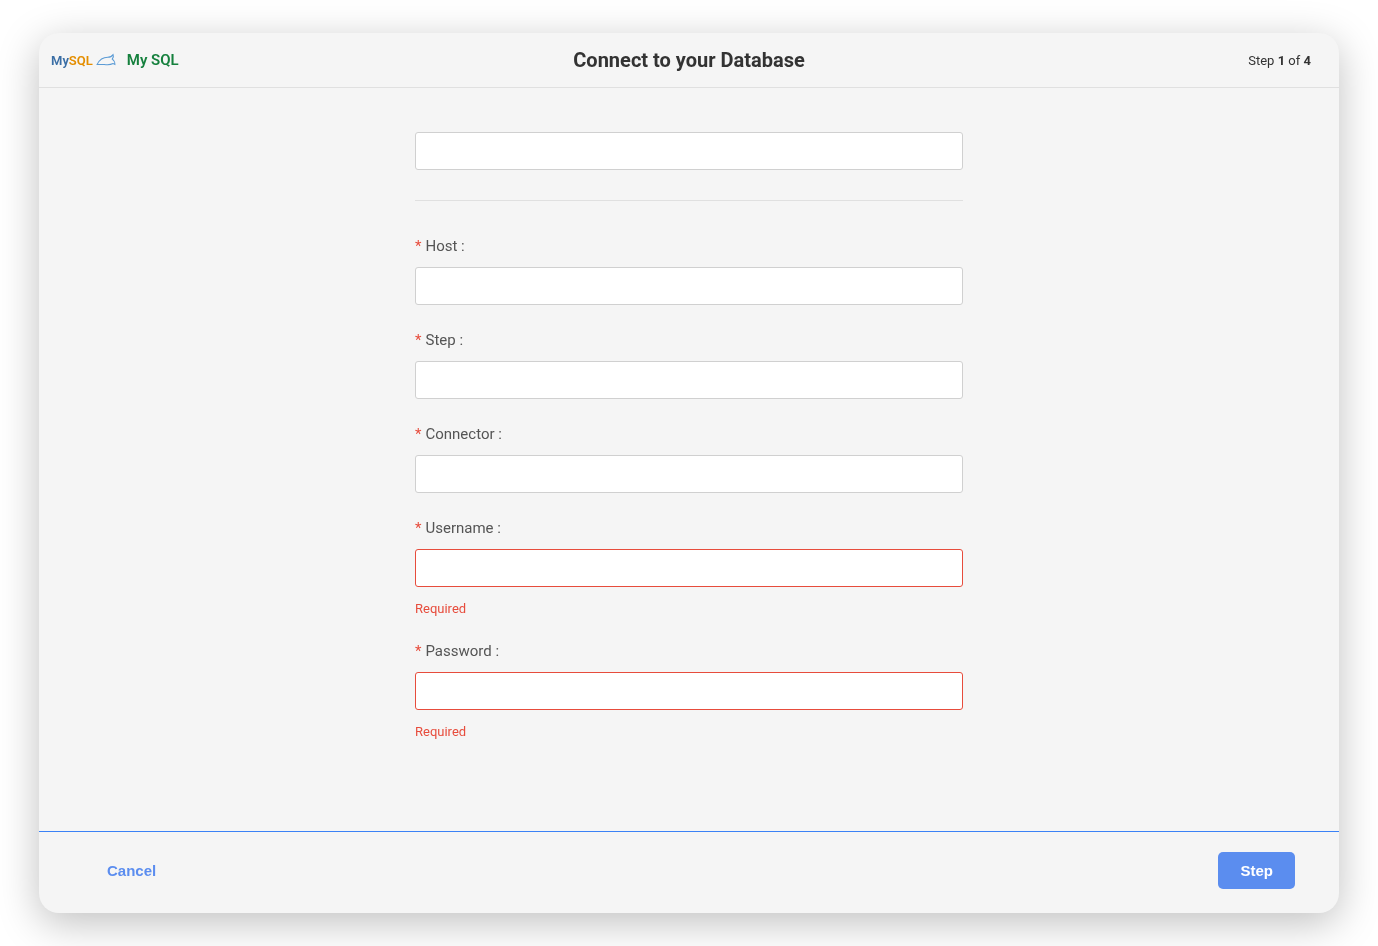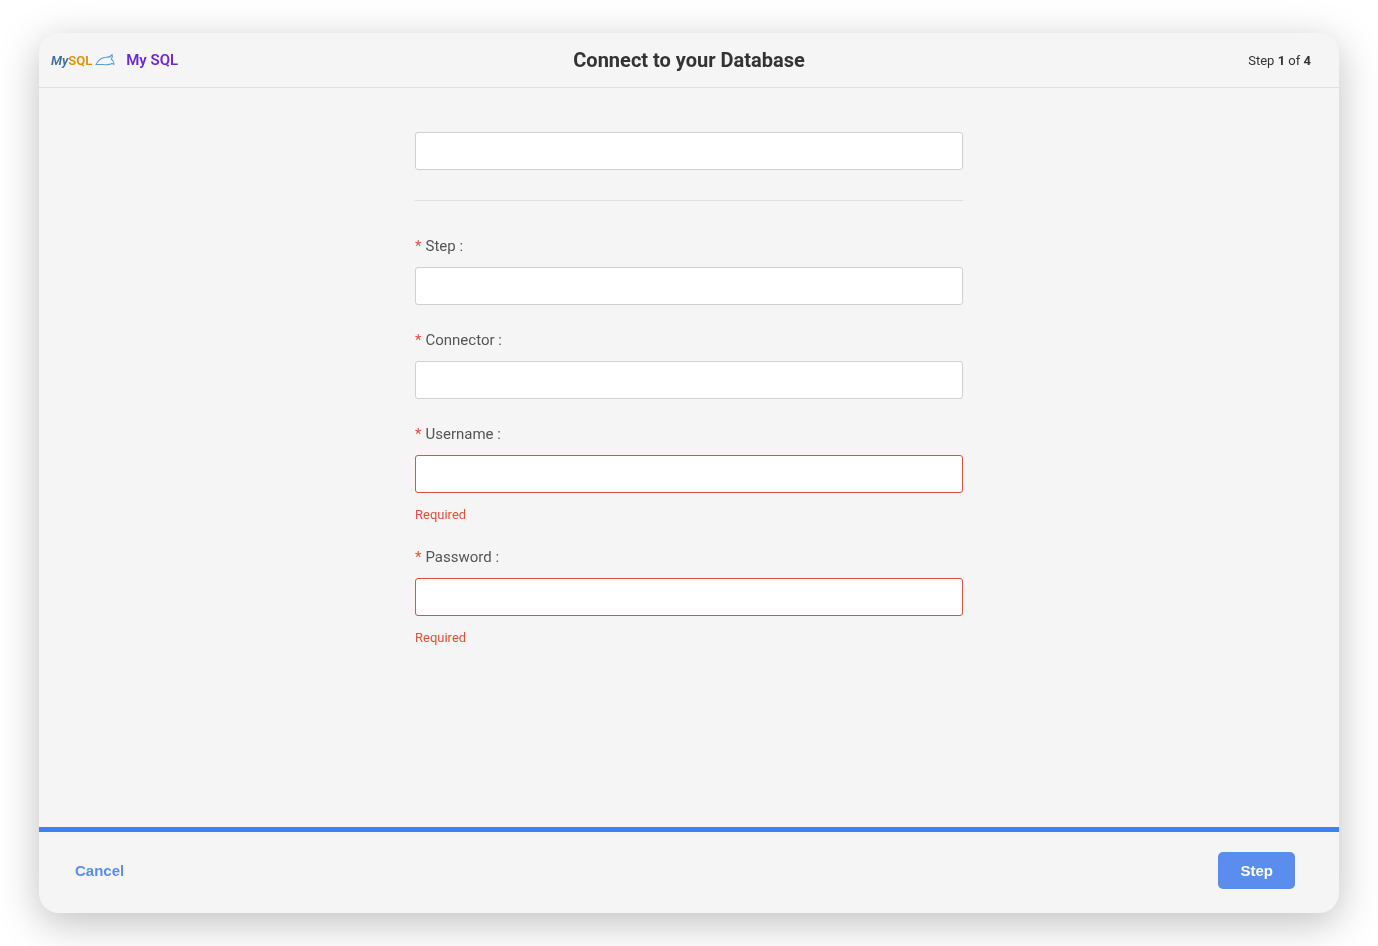--- a/index.html
+++ b/index.html
@@ -43,34 +43,33 @@
       display: flex;
       align-items: center;
       gap: 2px;
     }
     .mysql-logo-text {
       font-size: 13px;
       font-weight: 600;
     }
     .mysql-logo-text .my {
       color: #3a6ea5;
-      font-style: italic;
     }
     .mysql-logo-text .sql {
       color: #e48e00;
     }
     .dolphin-icon {
       width: 22px;
       height: 16px;
       position: relative;
     }
     .connector-name-label {
       font-size: 15px;
       font-weight: 600;
-      color: #6d28d9;
+      color: #15803d;
       margin-left: 2px;
     }
     .header-title {
       font-size: 20px;
       font-weight: 700;
       color: #333;
       position: absolute;
       left: 50%;
       transform: translateX(-50%);
     }
@@ -125,22 +124,22 @@
     }
     .error-message {
       font-size: 13px;
       color: #e74c3c;
       margin-top: 14px;
     }
     .footer {
       display: flex;
       align-items: center;
       justify-content: space-between;
-      padding: 20px 44px 24px 32px;
-      border-top: 5px solid #3b82f6;
+      padding: 20px 44px 24px 64px;
+      border-top: 1px solid #3b82f6;
     }
     .cancel-btn {
       background: none;
       border: none;
       color: #5b8def;
       font-size: 15px;
       font-weight: 600;
       cursor: pointer;
       padding: 8px 4px;
     }
@@ -183,20 +182,24 @@
 
   <div class="form-container">
     <div class="form-inner">
 
       <div class="form-group">
         <input type="text" class="form-input" value="" style="">
       </div>
 
       <hr class="form-section-divider">
 
+      <div class="form-group">
+        <label class="form-label"><span class="required-star">*</span><span>Host :</span></label>
+        <input type="text" class="form-input" value="" style="">
+      </div>
 
       <div class="form-group">
         <label class="form-label"><span class="required-star">*</span><span>Step :</span></label>
         <input type="text" class="form-input" value="" style="">
       </div>
 
       <div class="form-group">
         <label class="form-label"><span class="required-star">*</span><span>Connector :</span></label>
         <input type="text" class="form-input" value="" style="">
       </div>

